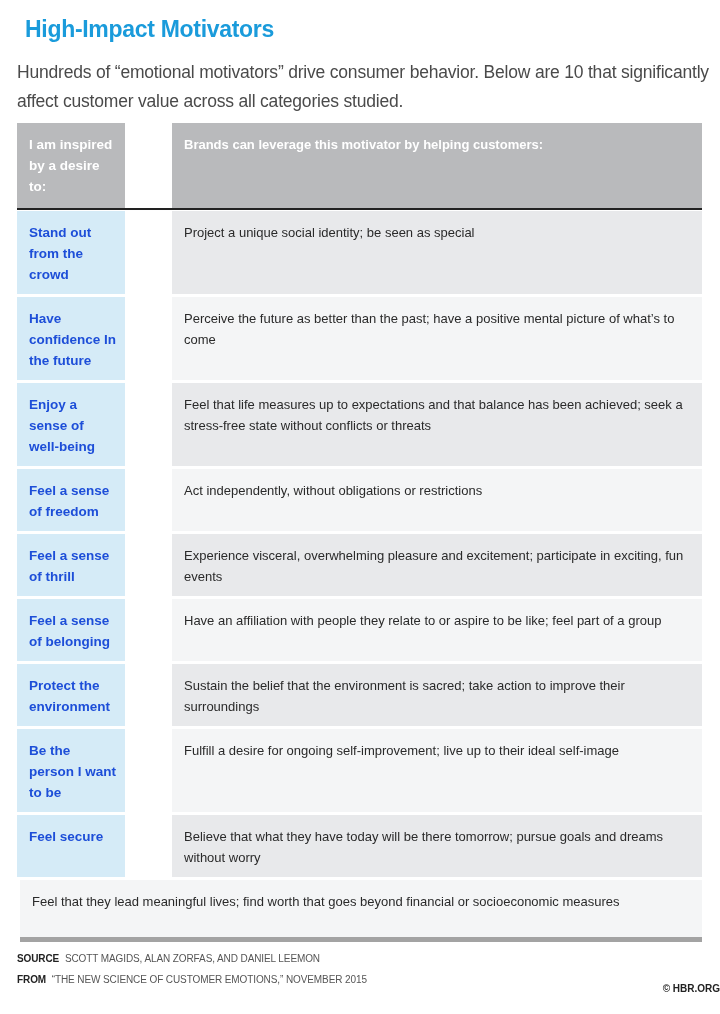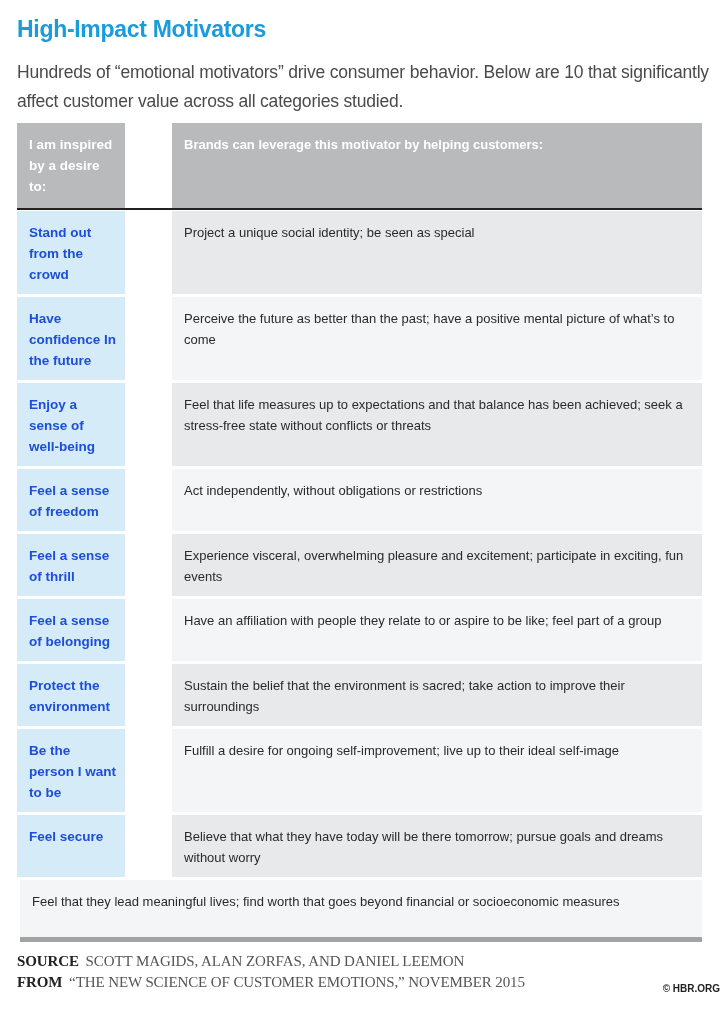--- a/index.html
+++ b/index.html
@@ -10,21 +10,21 @@
   body {
     width: 720px;
     height: 1014px;
     position: relative;
     overflow: hidden;
     font-family: "Liberation Sans", sans-serif;
     color: #333333;
   }
   .title {
     position: absolute;
-    left: 17px;
+    left: 25px;
     top: 16px;
     font-size: 23px;
     font-weight: bold;
     color: #1a9bdb;
     letter-spacing: -0.3px;
     margin: 0;
   }
   .subtitle {
     position: absolute;
     left: 17px;
@@ -88,25 +88,24 @@
   .row.header + .row { margin-top: 1px; }
 
   .row.h3 { height: 83px; }
   .row.h2 { height: 62px; }
   .row.last { margin-bottom: 0; }
   .row.last .cell-right { border-bottom: 5px solid #a3a3a3; }
 
   .footer-source, .footer-from {
     position: absolute;
     left: 17px;
-    font-size: 15px;
+    font-size: 10px;
     color: #555555;
     text-transform: uppercase;
     letter-spacing: -0.1px;
-    font-family: Liberation Serif, serif;
   }
   .footer-source { top: 953px; }
   .footer-from { top: 974px; }
   .footer-label {
     font-weight: bold;
     color: #222222;
     margin-right: 3px;
   }
   .copyright {
     position: absolute;

